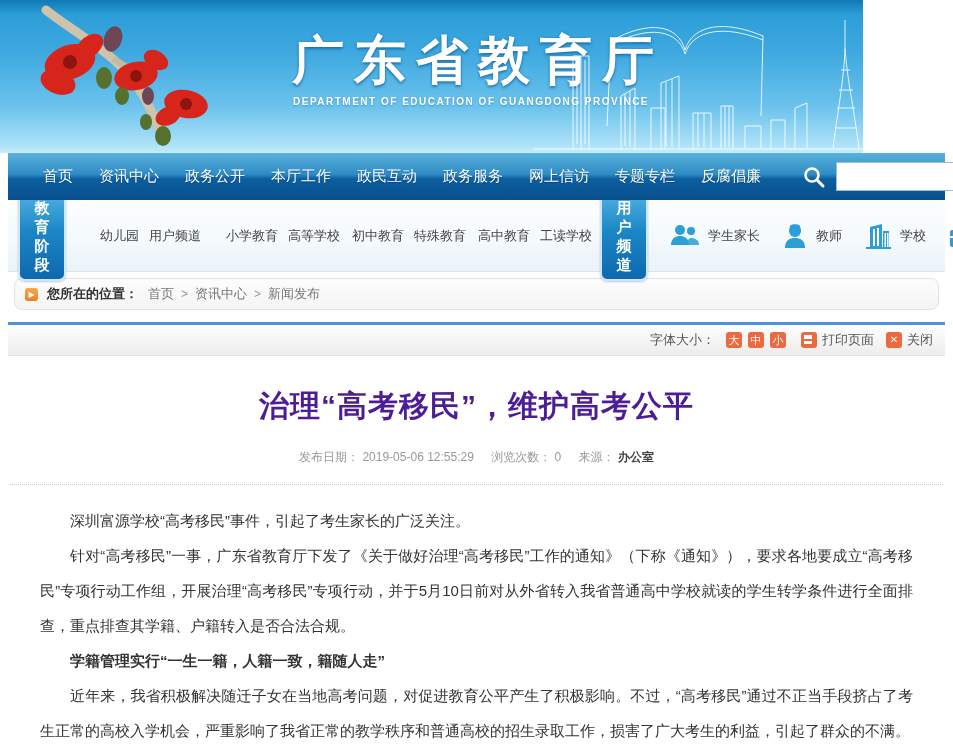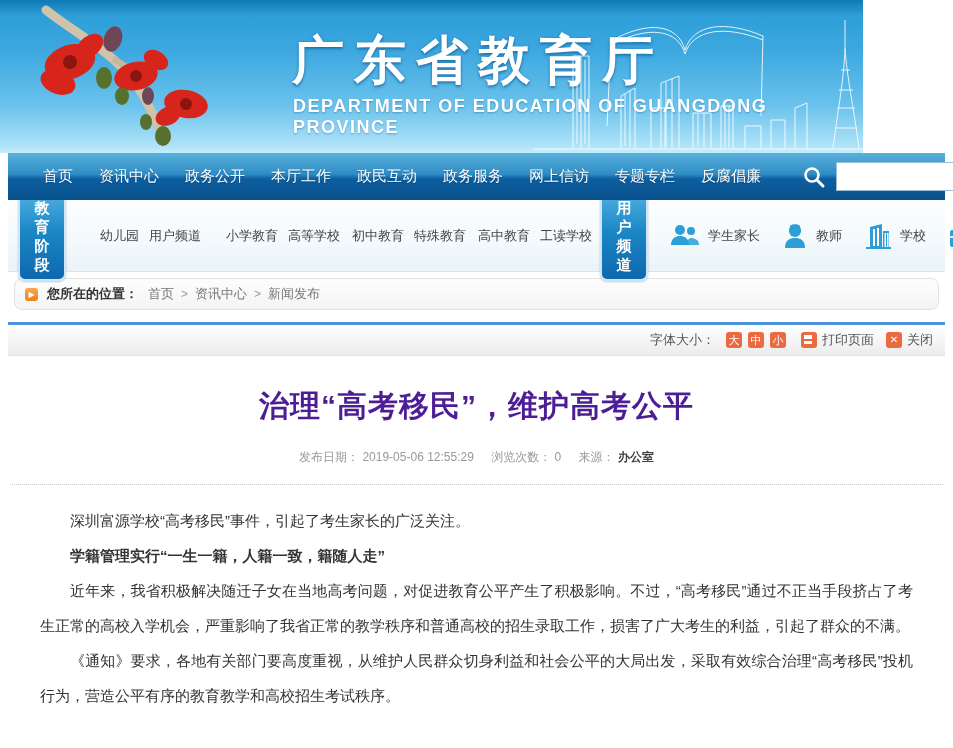--- a/index.html
+++ b/index.html
@@ -4,21 +4,21 @@
 <style>
   * { margin:0; padding:0; box-sizing:border-box; }
   html,body { width:953px; height:748px; background:#fff; overflow:hidden;
     font-family:"Liberation Sans","DejaVu Sans",sans-serif; }
 
   
   .banner { position:relative; width:863px; height:153px; overflow:hidden;
     background:linear-gradient(180deg,#0f7ab5 0%,#2d9ed8 10%,#3fa9e0 35%,#6cc3ec 70%,#aee2f8 95%,#c5edfb 100%); }
   .banner-title { position:absolute; left:292px; top:26px; color:#fff; font-size:52px; font-weight:bold;
     letter-spacing:10px; text-shadow:0 2px 3px rgba(10,80,140,.55), 0 0 2px #1d7fb6; }
-  .banner-sub { position:absolute; left:293px; top:96px; color:#fff; font-size:18px; font-weight:bold;
+  .banner-sub { position:absolute; left:293px; top:96px; color:#fff; font-size:10px; font-weight:bold;
     letter-spacing:1.5px; text-shadow:0 1px 2px rgba(10,80,140,.4); }
   .flower-svg { position:absolute; left:18px; top:4px; }
   .skyline-svg { position:absolute; right:0; top:8px; opacity:.85; }
 
   
   .nav { height:47px; margin:0 8px; display:flex; align-items:center;
     background:linear-gradient(180deg,#59b1dc 0%,#2f8cc4 45%,#0d5fa0 55%,#084f8c 100%);
     position:relative; }
   .nav-item { color:#fff; font-size:15px; padding:0 13px; cursor:pointer; white-space:nowrap;
     text-shadow:0 1px 1px rgba(0,40,80,.45); }
@@ -261,17 +261,18 @@
     <span>发布日期：</span>
     <span class="v">2019-05-06 12:55:29</span>
     <span>浏览次数：</span>
     <span class="v">0</span>
     <span>来源：</span>
     <span class="src">办公室</span>
   </div>
   <div class="dotted"></div>
   <div class="body-text">
     <p>深圳富源学校“高考移民”事件，引起了考生家长的广泛关注。</p>
+    <p>针对“高考移民”一事，广东省教育厅下发了《关于做好治理“高考移民”工作的通知》（下称《通知》），要求各地要成立“高考移民”专项行动工作组，开展治理“高考移民”专项行动，并于5月10日前对从外省转入我省普通高中学校就读的学生转学条件进行全面排查，重点排查其学籍、户籍转入是否合法合规。</p>
     <p class="bold">学籍管理实行“一生一籍，人籍一致，籍随人走”</p>
     <p>近年来，我省积极解决随迁子女在当地高考问题，对促进教育公平产生了积极影响。不过，“高考移民”通过不正当手段挤占了考生正常的高校入学机会，严重影响了我省正常的教学秩序和普通高校的招生录取工作，损害了广大考生的利益，引起了群众的不满。</p>
     <p>《通知》要求，各地有关部门要高度重视，从维护人民群众切身利益和社会公平的大局出发，采取有效综合治理“高考移民”投机行为，营造公平有序的教育教学和高校招生考试秩序。</p>
   </div>
 </div>
 
 </body></html>

